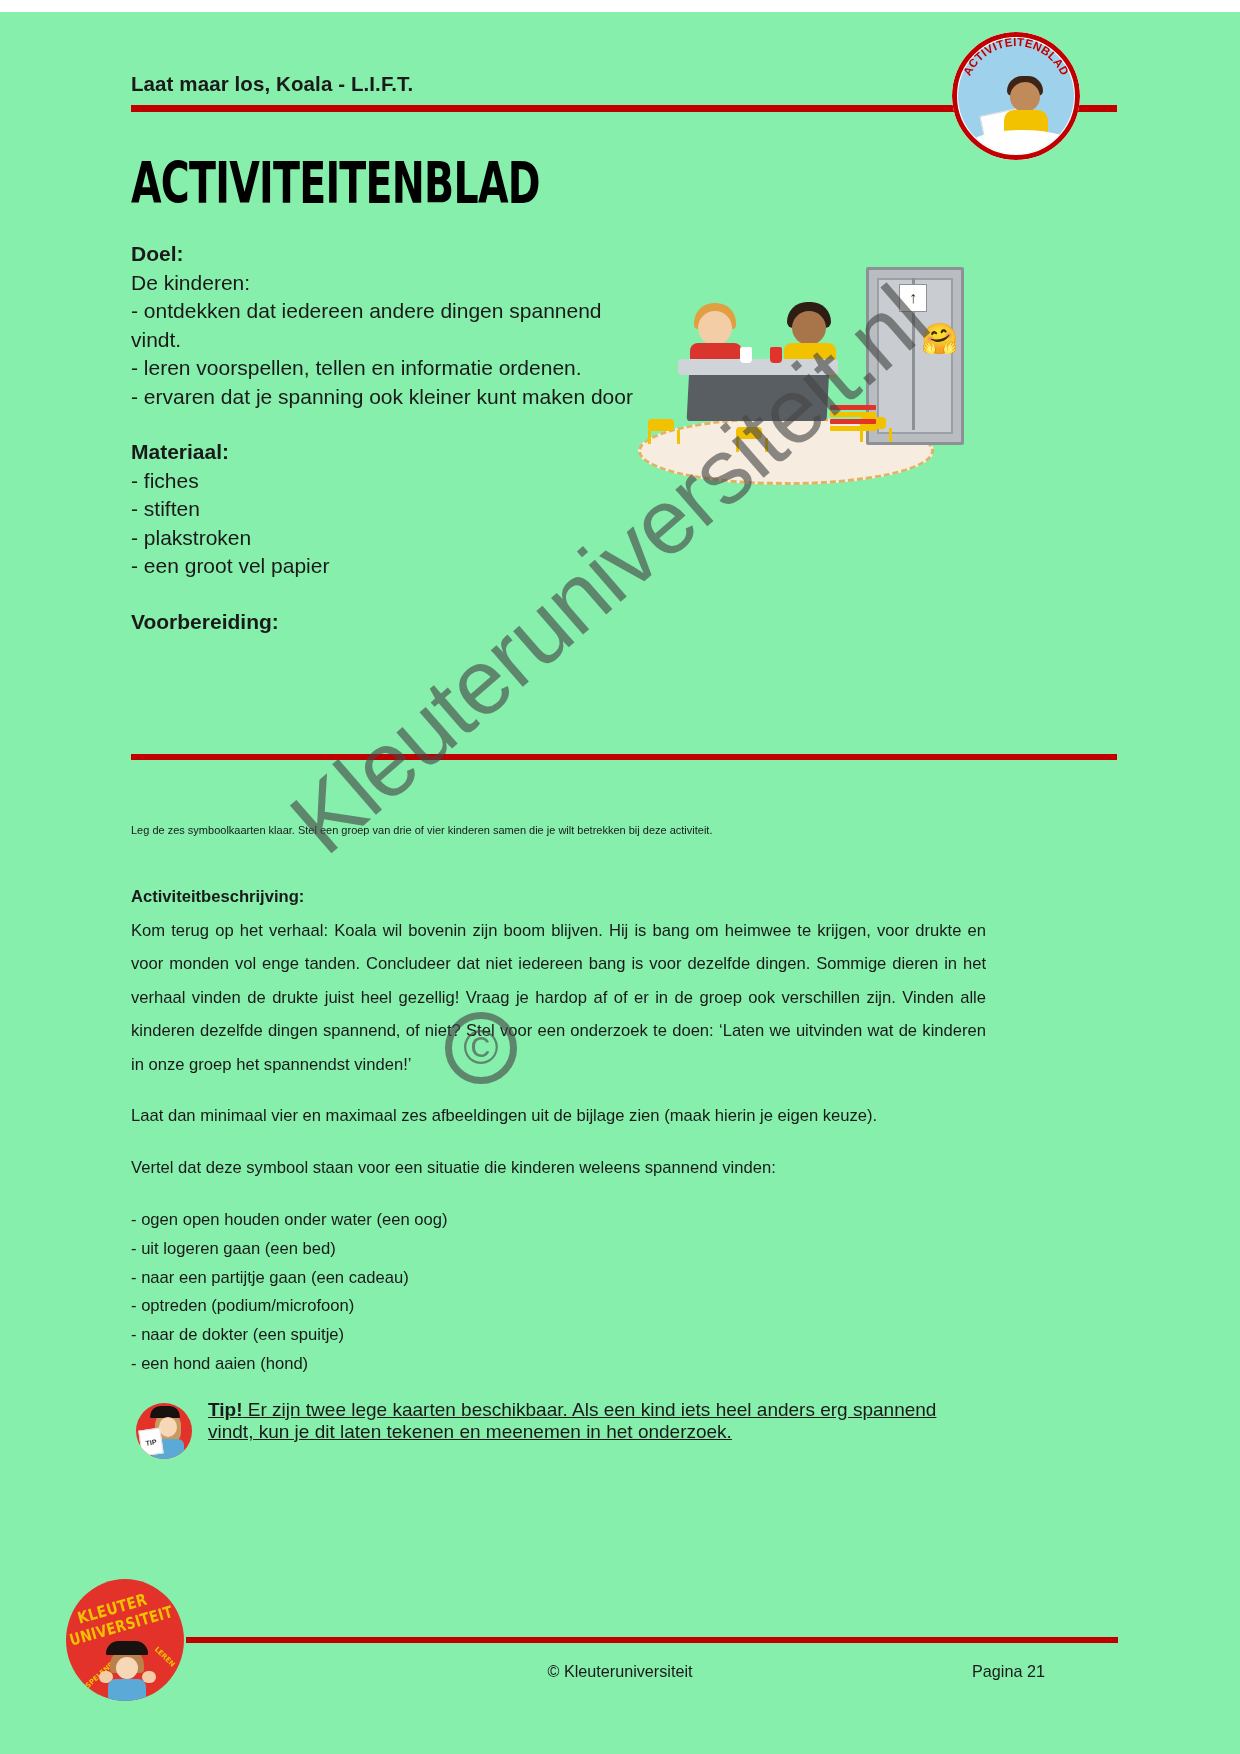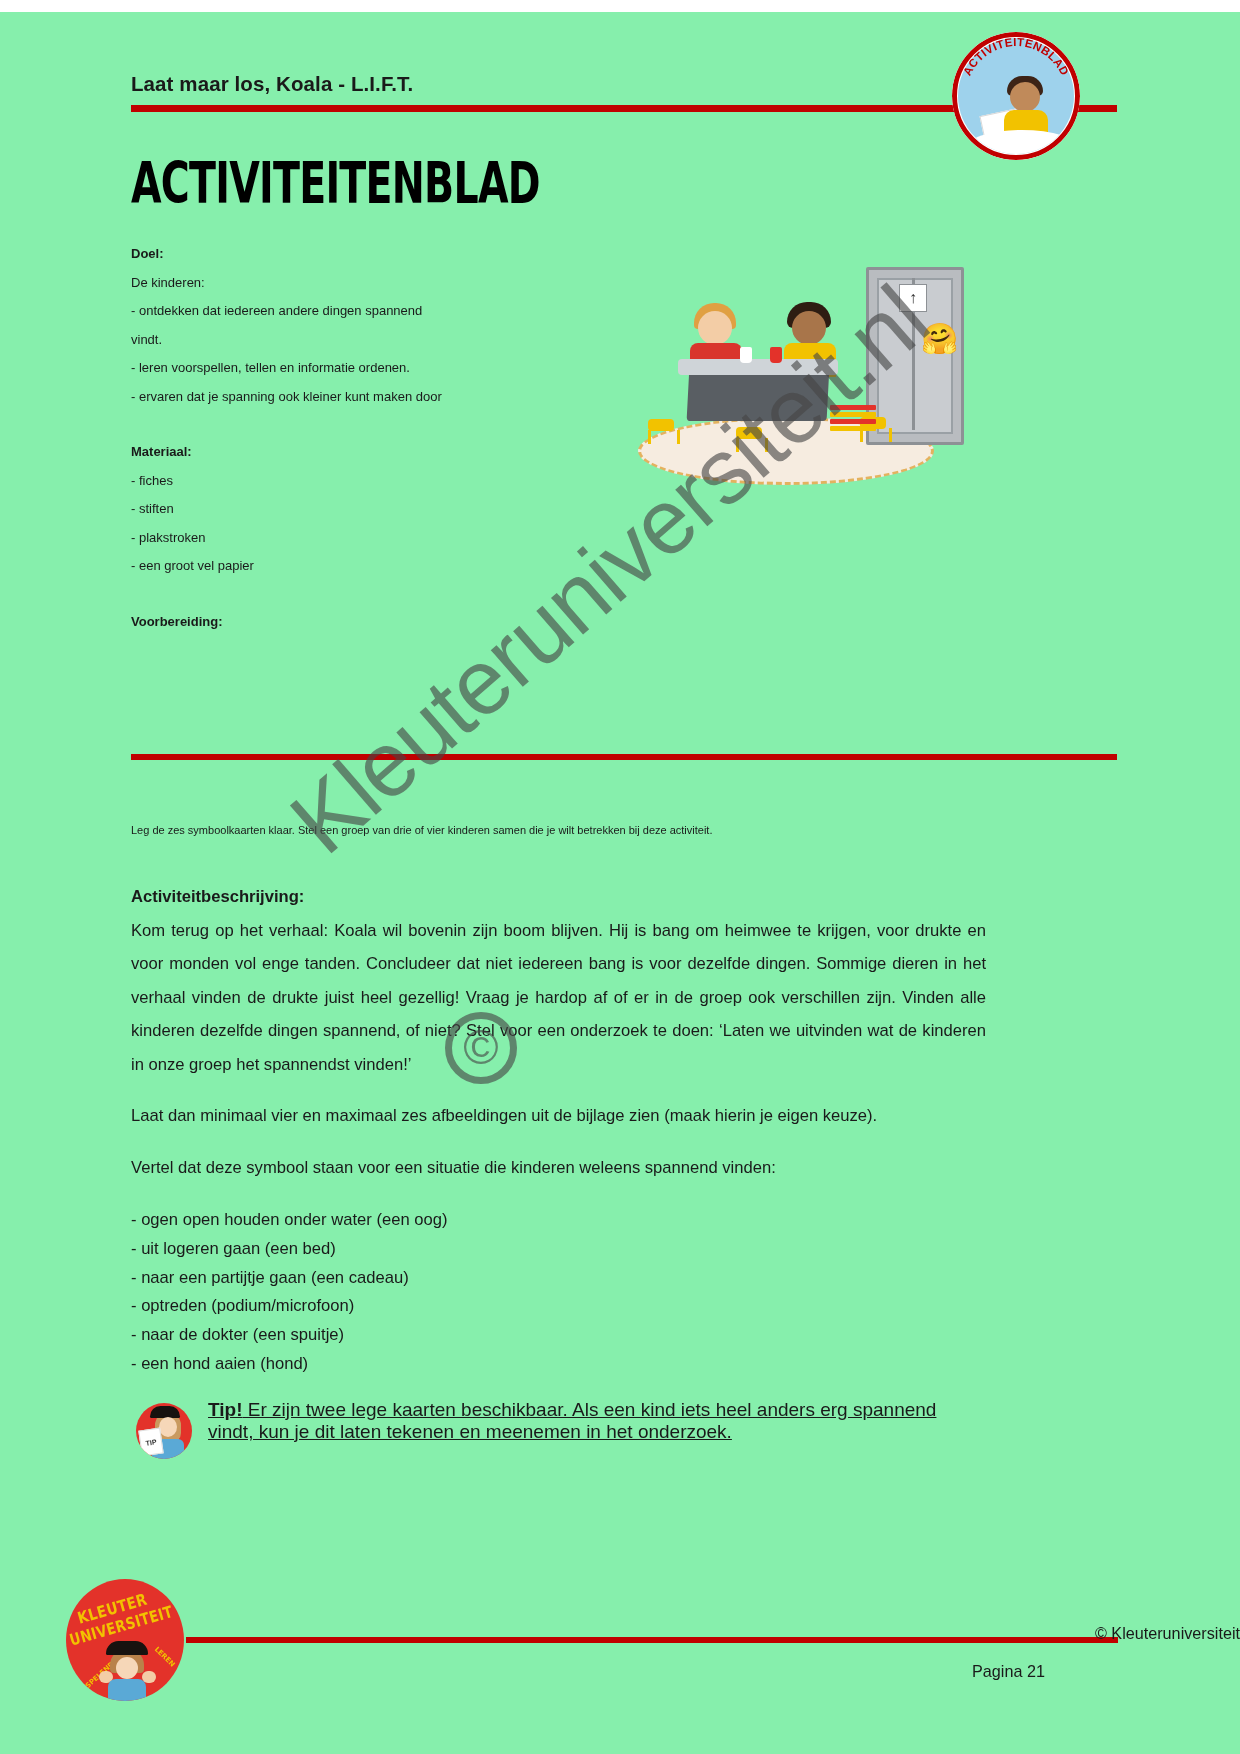--- a/index.html
+++ b/index.html
@@ -127,21 +127,21 @@
   
   .label {
     font-weight: 700;
     color: #1a1a1a;
   }
   .col-left {
     position: absolute;
     left: 131px;
     top: 228px;
     width: 470px;
-    font-size: 13px;
+    font-size: 21px;
     line-height: 28.5px;
     color: #1a1a1a;
   }
   .col-left .block { margin: 0; }
   .col-left .gap { height: 27px; }
   .col-left .row { white-space: nowrap; }
 
   
   .scene {
     position: absolute;
@@ -328,23 +328,23 @@
   .footer-rule {
     position: absolute;
     left: 186px;
     top: 1625px;
     width: 932px;
     height: 6px;
     background: #c00000;
   }
   .footer-center {
     position: absolute;
-    left: 0; top: 1612px;
+    left: 0; top: 1650px;
     width: 1240px;
-    text-align: right;
+    text-align: center;
     font-size: 16.2px;
     color: #1a1a1a;
   }
   .footer-page {
     position: absolute;
     left: 900px; top: 1650px;
     width: 217px;
     text-align: center;
     font-size: 16.2px;
     color: #1a1a1a;

